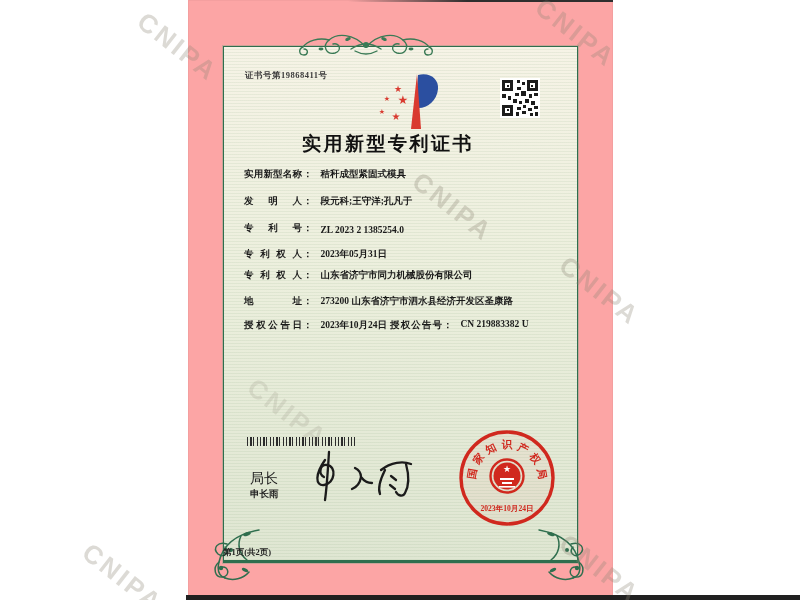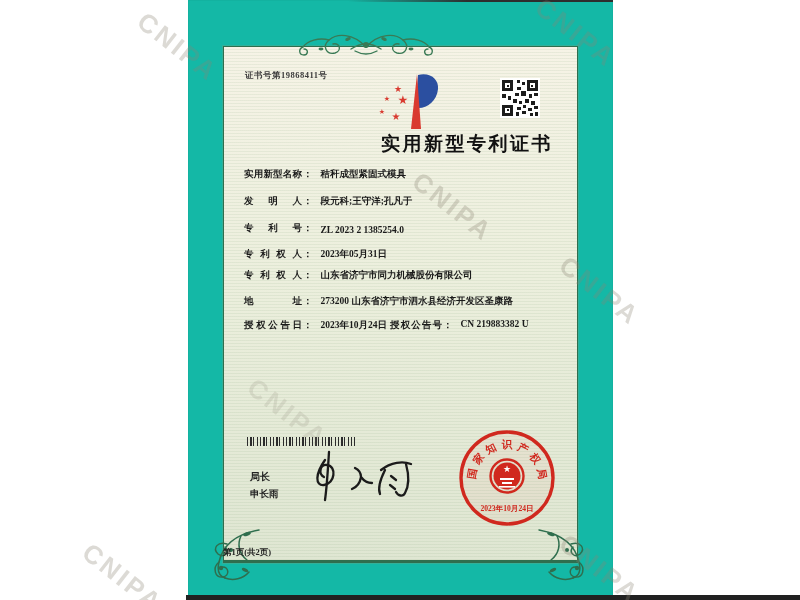--- a/index.html
+++ b/index.html
@@ -2,21 +2,21 @@
 <html><head>
 <meta charset="utf-8">
 <style>
   * { margin:0; padding:0; box-sizing:border-box; }
   html,body { width:800px; height:600px; overflow:hidden; background:#ffffff;
               font-family:"Liberation Serif","DejaVu Serif",serif; }
   .canvas { position:relative; width:800px; height:600px; background:#ffffff; }
 
   
   .page { position:absolute; left:188px; top:0; width:425px; height:600px;
-          background:#14b8a6; box-shadow:inset 0 0 0 1px rgba(0,0,0,0.03); }
+          background:#fca5a5; box-shadow:inset 0 0 0 1px rgba(0,0,0,0.03); }
   .edge-top { position:absolute; left:160px; top:0; width:265px; height:2px;
               background:linear-gradient(90deg, rgba(42,42,42,0), #2e2e2e 45%); }
   .edge-bottom { position:absolute; left:186px; top:595px; width:614px; height:5px;
                  background:#212121; }
 
   
   .frame { position:absolute; left:35px; top:46px; width:355px; height:517px;
            border:1.5px solid #2f6e4e; border-bottom-width:3px;
            box-shadow:0 0 0 1px rgba(110,160,130,0.35);
            background:
@@ -27,21 +27,21 @@
   .orn-top { left:103px; top:27px; }
   .orn-bl { left:13px; top:524px; }
   .orn-br { left:347px; top:524px; transform:scaleX(-1); }
 
   
   .cert-no { position:absolute; left:57px; top:70px; font-size:8.5px; letter-spacing:0.5px;
              color:#3c3c3c; font-weight:bold; }
   .logo { position:absolute; left:188px; top:72px; }
   .qr { position:absolute; left:312px; top:78px; }
 
-  .title { position:absolute; left:35px; top:131px; width:330px; text-align:right;
+  .title { position:absolute; left:35px; top:131px; width:330px; text-align:center;
            font-size:19px; font-weight:bold; letter-spacing:2.5px; color:#111; }
 
   
   .row { position:absolute; left:56px; display:flex; align-items:flex-end;
          font-size:9.5px; color:#1a1a1a; white-space:nowrap; }
   .r0{top:168px}.r1{top:195px}.r2{top:222px}.r3{top:248px}.r4{top:269px}.r5{top:295px}.r6{top:319px}
   .flabel { display:inline-block; width:58px; text-align:justify; text-align-last:justify;
             font-weight:bold; }
   .fcolon { font-weight:bold; margin-left:1px; }
   .fvalue { margin-left:8px; font-weight:600; }
@@ -53,21 +53,21 @@
   .paras p { font-size:9px; line-height:12.6px; text-indent:2em; text-align:justify;
              color:#1f1f1f; margin-bottom:3px; }
 
   
   .barcode { position:absolute; left:59px; top:437px; width:108px; height:9px;
              background:repeating-linear-gradient(90deg,
                #2c2c2c 0 1px, transparent 1px 3px,
                #2c2c2c 3px 5px, transparent 5px 6px,
                #2c2c2c 6px 7px, transparent 7px 10px,
                #2c2c2c 10px 11px, transparent 11px 13px); }
-  .director-label { position:absolute; left:62px; top:470px; font-size:10px; font-weight:bold; color:#222;
+  .director-label { position:absolute; left:62px; top:470px; font-size:14px; font-weight:normal; color:#222;
                     font-family:"Liberation Sans","DejaVu Sans",sans-serif; }
   .director-name  { position:absolute; left:62px; top:488px; font-size:9.5px; font-weight:bold; color:#222;
                     font-family:"Liberation Sans","DejaVu Sans",sans-serif; }
   .signature { position:absolute; left:115px; top:448px; }
 
   
   .seal { position:absolute; left:269px; top:428px; }
 
   
   .page-no { position:absolute; left:35px; top:547px; width:355px; text-align:left;

